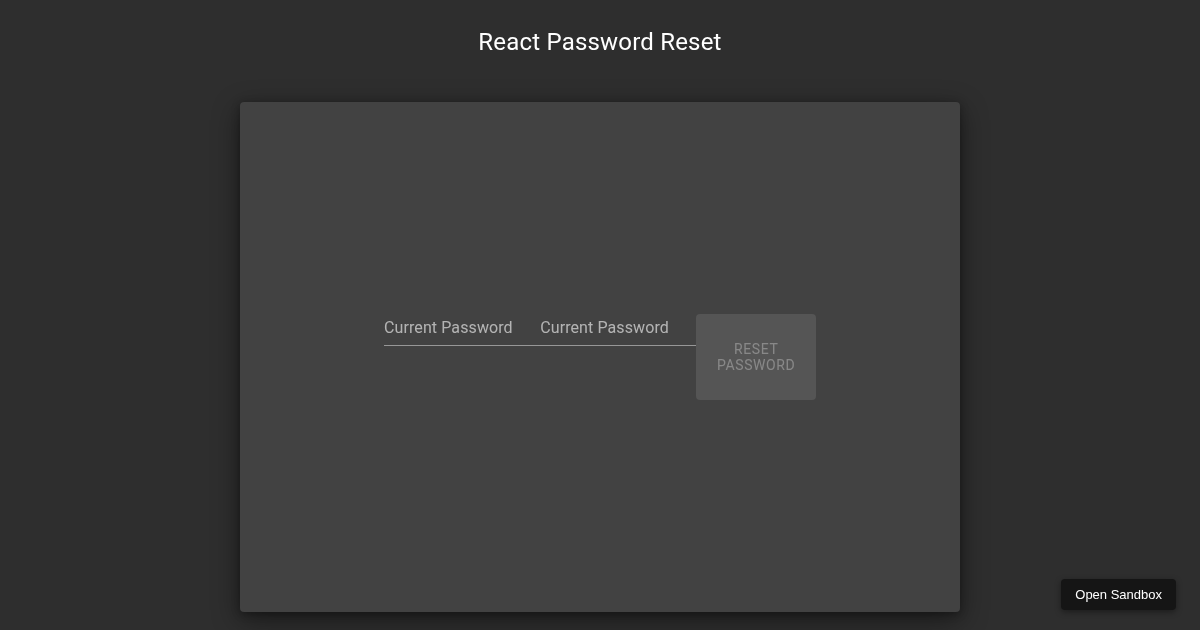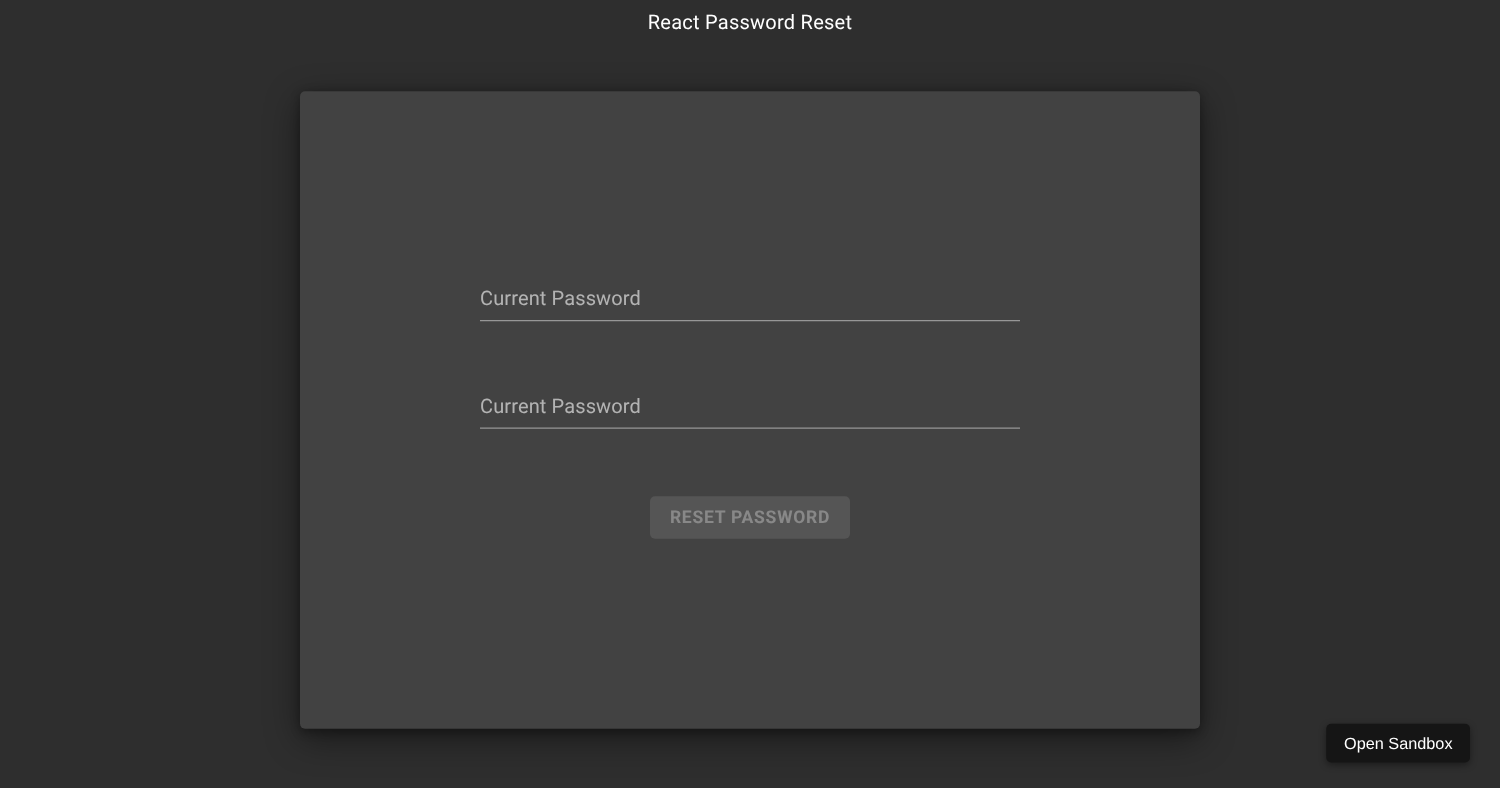--- a/index.html
+++ b/index.html
@@ -11,42 +11,41 @@
       width: 1200px;
       height: 630px;
       background-color: #2e2e2e;
       font-family: -apple-system, BlinkMacSystemFont, "Segoe UI", Roboto, "Helvetica Neue", Arial, sans-serif;
       color: #fff;
       overflow: hidden;
       position: relative;
     }
     .page-title {
       text-align: center;
-      font-size: 16px;
+      font-size: 24px;
       font-weight: 400;
       color: #fff;
-      padding-top: 8px;
+      padding-top: 28px;
       padding-bottom: 14px;
       letter-spacing: 0.2px;
     }
     .card {
       width: 720px;
       height: 510px;
       background-color: #424242;
       margin: 32px auto 0 auto;
       border-radius: 4px;
       box-shadow: 0 8px 28px rgba(0,0,0,0.45), 0 2px 8px rgba(0,0,0,0.3);
       display: flex;
       justify-content: center;
       align-items: center;
     }
     .form {
       width: 432px;
       display: flex;
-      flex-direction: column;
       justify-content: center;
     }
     .field {
       position: relative;
       margin-bottom: 54px;
       height: 32px;
     }
     .field:last-of-type {
       margin-bottom: 48px;
     }
@@ -73,21 +72,21 @@
       display: flex;
       justify-content: center;
     }
     .submit-btn {
       background-color: rgba(255,255,255,0.10);
       color: rgba(255,255,255,0.30);
       border: none;
       border-radius: 4px;
       padding: 9px 16px;
       font-size: 14px;
-      font-weight: 700;
+      font-weight: 400;
       letter-spacing: 0.6px;
       text-transform: uppercase;
       cursor: default;
       font-family: inherit;
     }
     .sandbox-btn {
       position: absolute;
       right: 24px;
       bottom: 20px;
       background-color: #151515;

